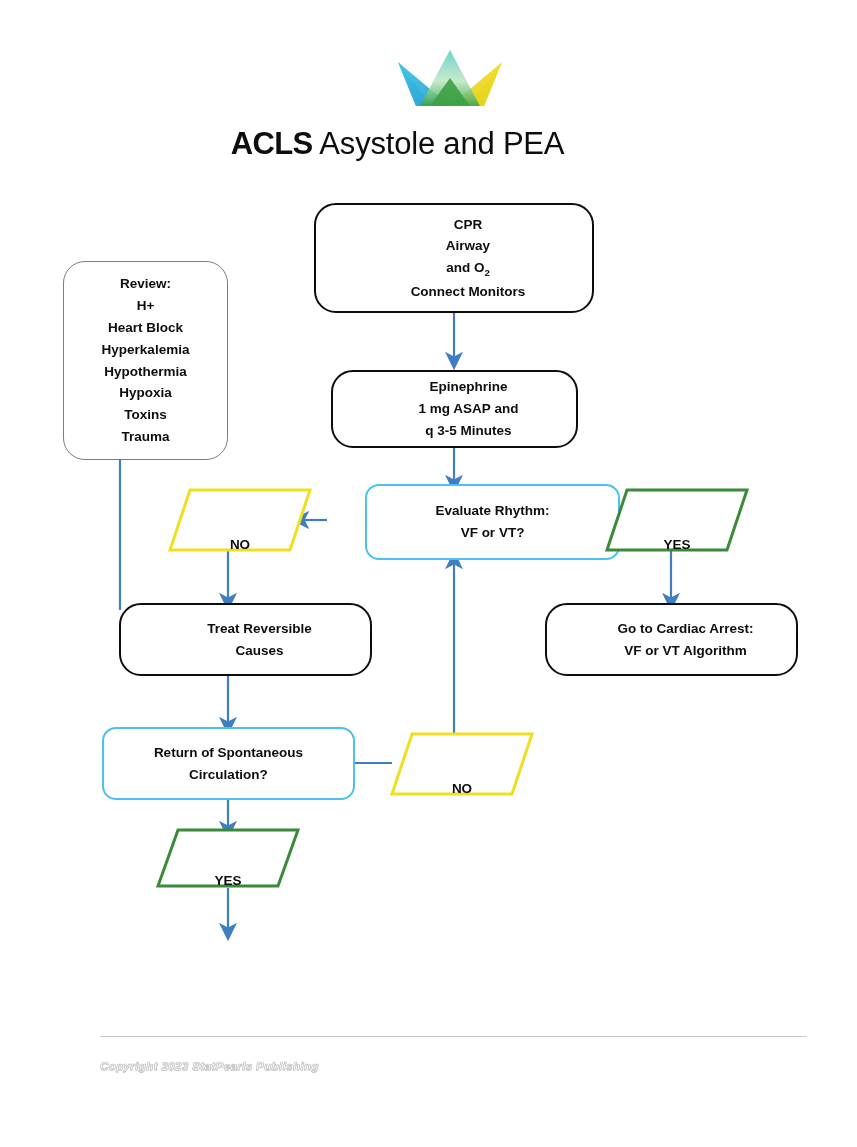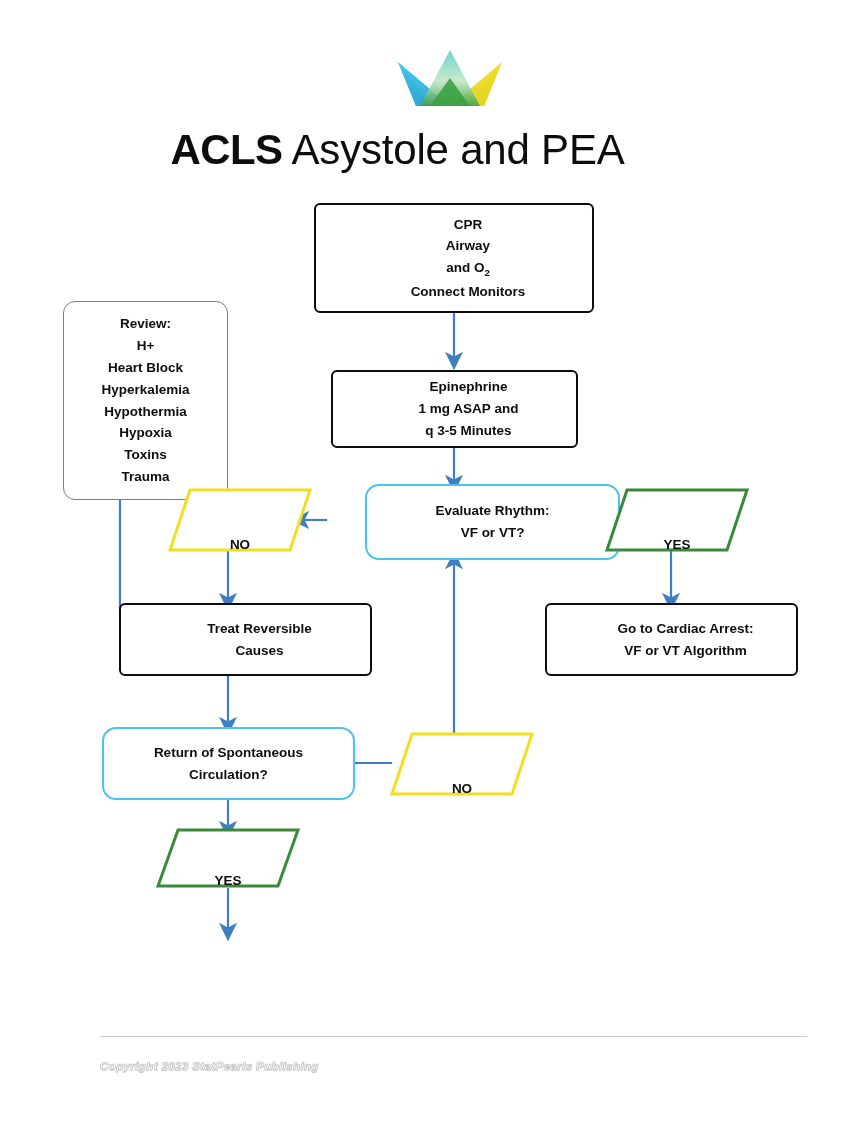--- a/index.html
+++ b/index.html
@@ -26,21 +26,21 @@
     top: 48px;
     width: 108px;
     height: 62px;
   }
   #title {
     position: absolute;
     left: 0;
     top: 126px;
     width: 795px;
     text-align: center;
-    font-size: 42px;
+    font-size: 31px;
     color: #0d0d0d;
     letter-spacing: -0.2px;
     white-space: nowrap;
   }
   #title .acls {
     font-weight: 800;
     letter-spacing: -0.6px;
   }
   #title .rest {
     font-weight: 400;
@@ -67,27 +67,26 @@
     background: #ffffff;
     color: #0d0d0d;
     font-weight: bold;
     font-size: 13.5px;
     line-height: 1.62;
   }
   .node .txt { display: block; }
 
   .rbox {
     border: 2.4px solid #0d0d0d;
-    border-radius: 6px;
+    border-radius: 22px;
     padding-left: 28px;
   }
   .rbox-gray {
     border: 1.9px solid #7d7d7d;
-    border-radius: 12px;
-    margin-top: 40px;
+    border-radius: 22px;
   }
   .rbox-cyan {
     border: 2.4px solid #4cc3ee;
     border-radius: 14px;
   }
 
   
   .para {
     position: absolute;
     display: flex;

